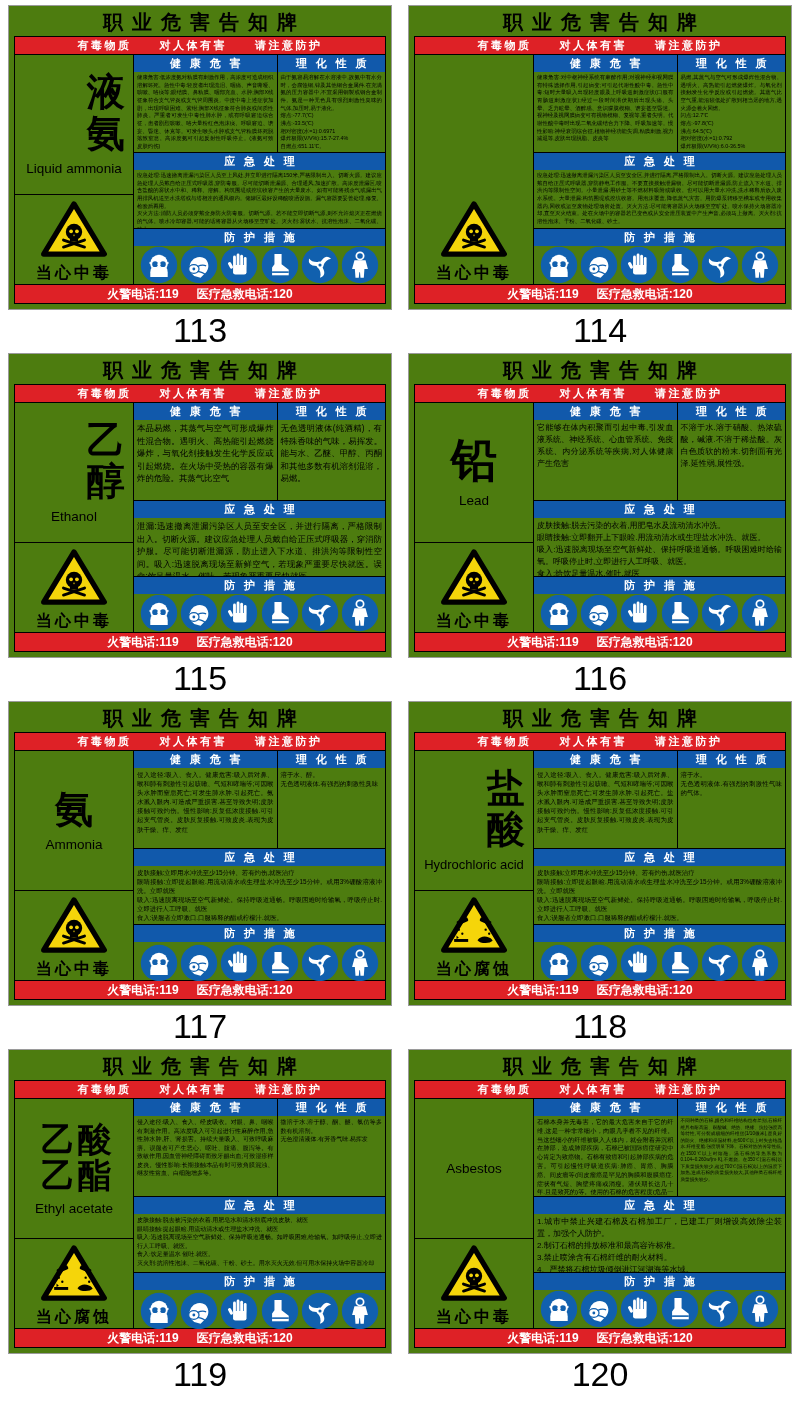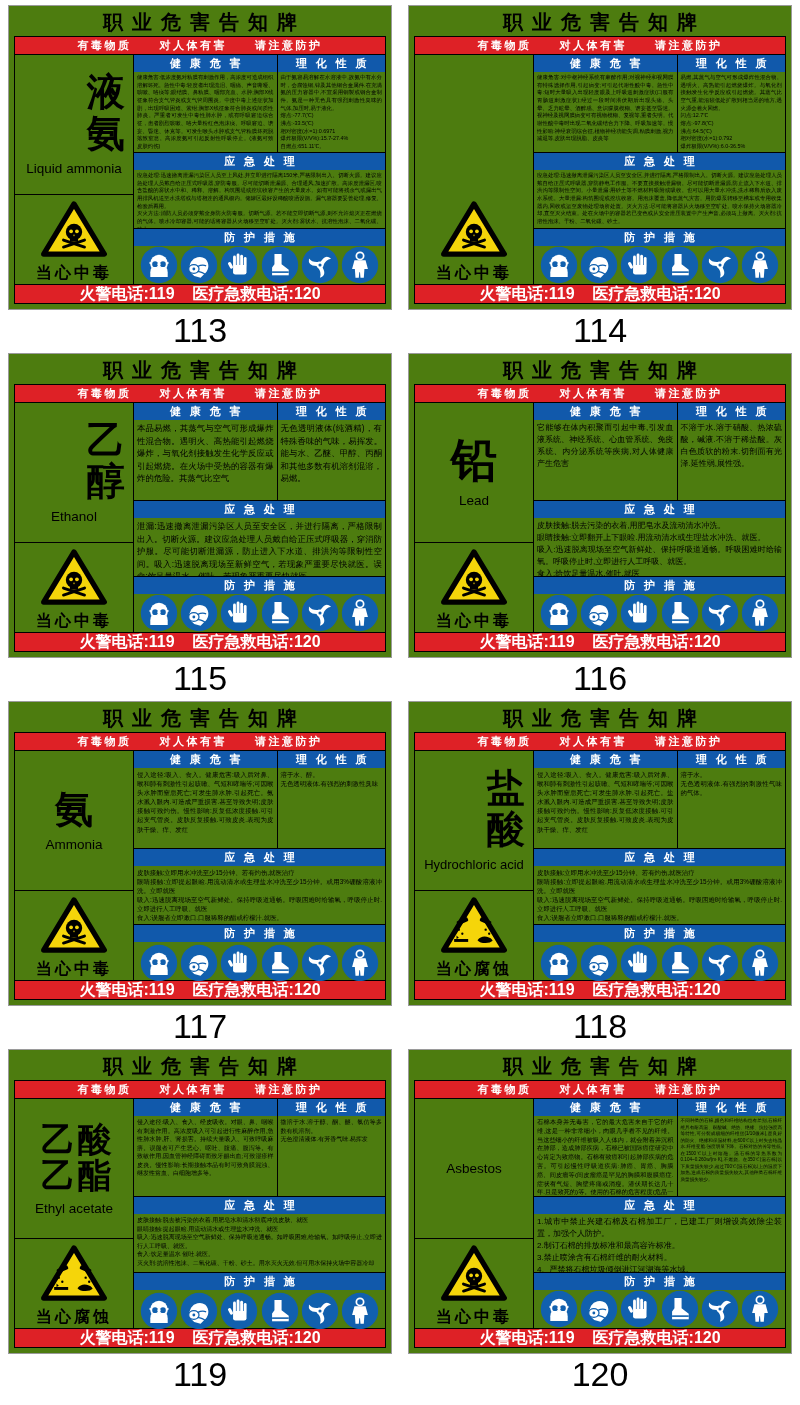--- a/index.html
+++ b/index.html
@@ -29,21 +29,21 @@
   .sec-split{display:flex;border-bottom:1px solid #000;height:97px;flex:0 0 97px;min-height:0;}
   .health{width:57%;border-right:1px solid #000;display:flex;flex-direction:column;min-width:0;}
   .phys{width:43%;display:flex;flex-direction:column;min-width:0;}
   .sec-body{flex:1;padding:2px 3px;font-size:5.4px;line-height:1.42;overflow:hidden;
         white-space:pre-line;text-align:justify;}
   .emergency{border-bottom:1px solid #000;height:75px;flex:0 0 75px;display:flex;flex-direction:column;}
   .protection{flex:1;display:flex;flex-direction:column;min-height:0;}
   .prot-text{padding:2px 4px 0;font-size:6.3px;line-height:1.45;white-space:pre-line;overflow:hidden;}
   .ppe-row{flex:1;display:flex;align-items:center;justify-content:space-evenly;padding:0 4px;}
   .ppe svg{width:38px;height:38px;display:block;}
-  .footer-bar{background:#de2126;color:#fff;font-weight:bold;font-size:16px;height:18px;flex:0 0 18px;
+  .footer-bar{background:#de2126;color:#fff;font-weight:bold;font-size:12px;height:18px;flex:0 0 18px;
         display:flex;align-items:center;justify-content:center;gap:18px;}
   .num{font-size:34px;line-height:38px;margin-top:1px;}
   
   .s2 .sec-body{font-size:8.4px;line-height:1.5;}
   .s3 .sec-body{font-size:8px;line-height:1.5;}
   .s3 .name-cn{font-size:46px;}
   .s4 .sec-body,.s5 .sec-body{font-size:6.4px;}
   .s5 .name-en{font-size:13px;}
   .s6 .sec-body{font-size:6px;}
   .s6 .name-cn{font-size:34px;letter-spacing:0.08em;}

